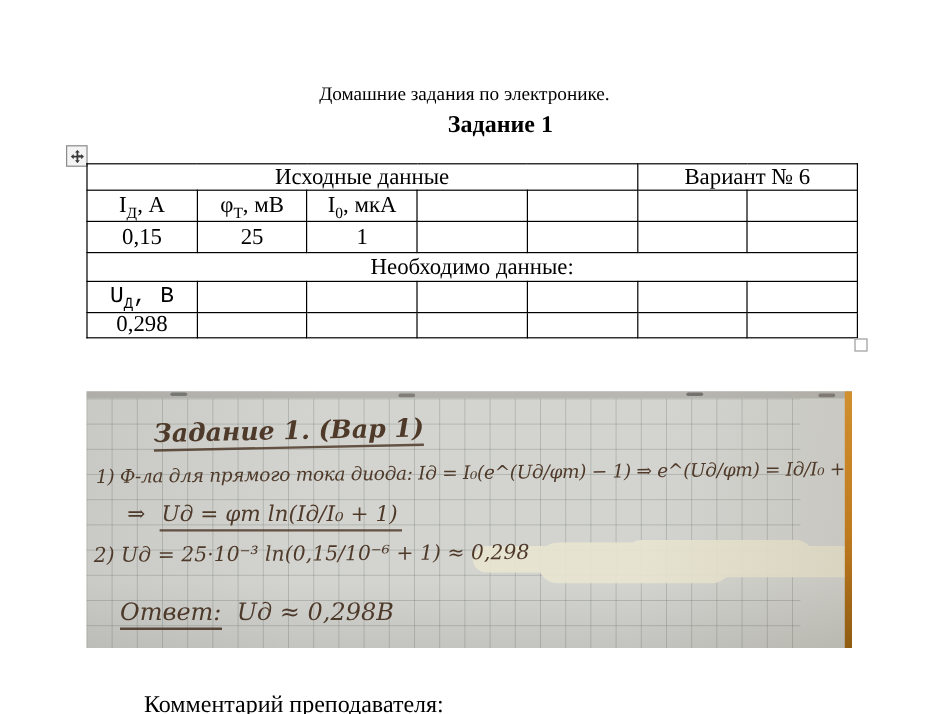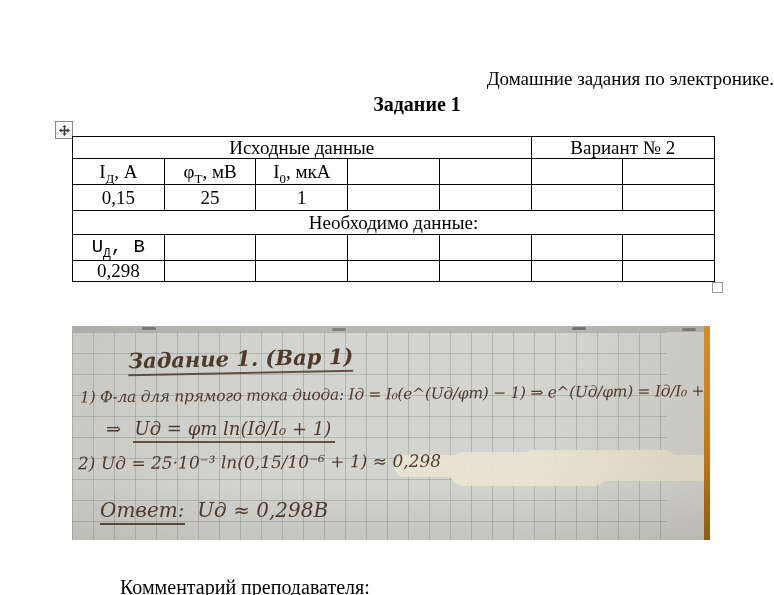--- a/index.html
+++ b/index.html
@@ -2,22 +2,22 @@
 <html style="--ink: #4f3a2a; --paper: #d3d4d0; --grid-line: #9aa49a; --notebook-edge: #c07a1e; --whiteout: #e8e5d1; --table-border: #000000;"><head>
 <meta charset="utf-8">
 <style>
   html,body{margin:0;padding:0;background:#ffffff;}
   .page{
     position:relative;width:774px;height:595px;background:#ffffff;
     overflow:hidden;font-family:"Liberation Serif",serif;color:#000;
   }
   
   .doc-title{
-    position:absolute;top:66px;left:0;width:774px;text-align:right;
-    font-size:19px;line-height:26px;
+    position:absolute;top:66px;left:0;width:774px;text-align:center;
+    font-size:16px;line-height:26px;
   }
   .doc-subtitle{
     position:absolute;top:92px;left:30px;width:774px;text-align:center;
     font-size:20px;font-weight:bold;line-height:24px;
   }
   .comment-line{
     position:absolute;top:576px;left:120px;font-size:20px;
   }
   
   .move-handle{
@@ -115,21 +115,21 @@
         <col>
         <col>
         <col>
         <col>
         <col>
         <col>
     </colgroup>
     <tbody>
         <tr class="r1">
       <td colspan="5">Исходные данные</td>
-      <td colspan="2">Вариант № 2</td>
+      <td colspan="2">Вариант № 6</td>
     </tr>
     <tr class="r2">
       <td><span>I</span><sub>Д</sub><span>, А</span></td>
       <td><span>φ</span><sub>Т</sub><span>, мВ</span></td>
       <td><span>I</span><sub>0</sub><span>, мкА</span></td>
       <td></td>
       <td></td>
       <td></td>
       <td></td>
     </tr>

